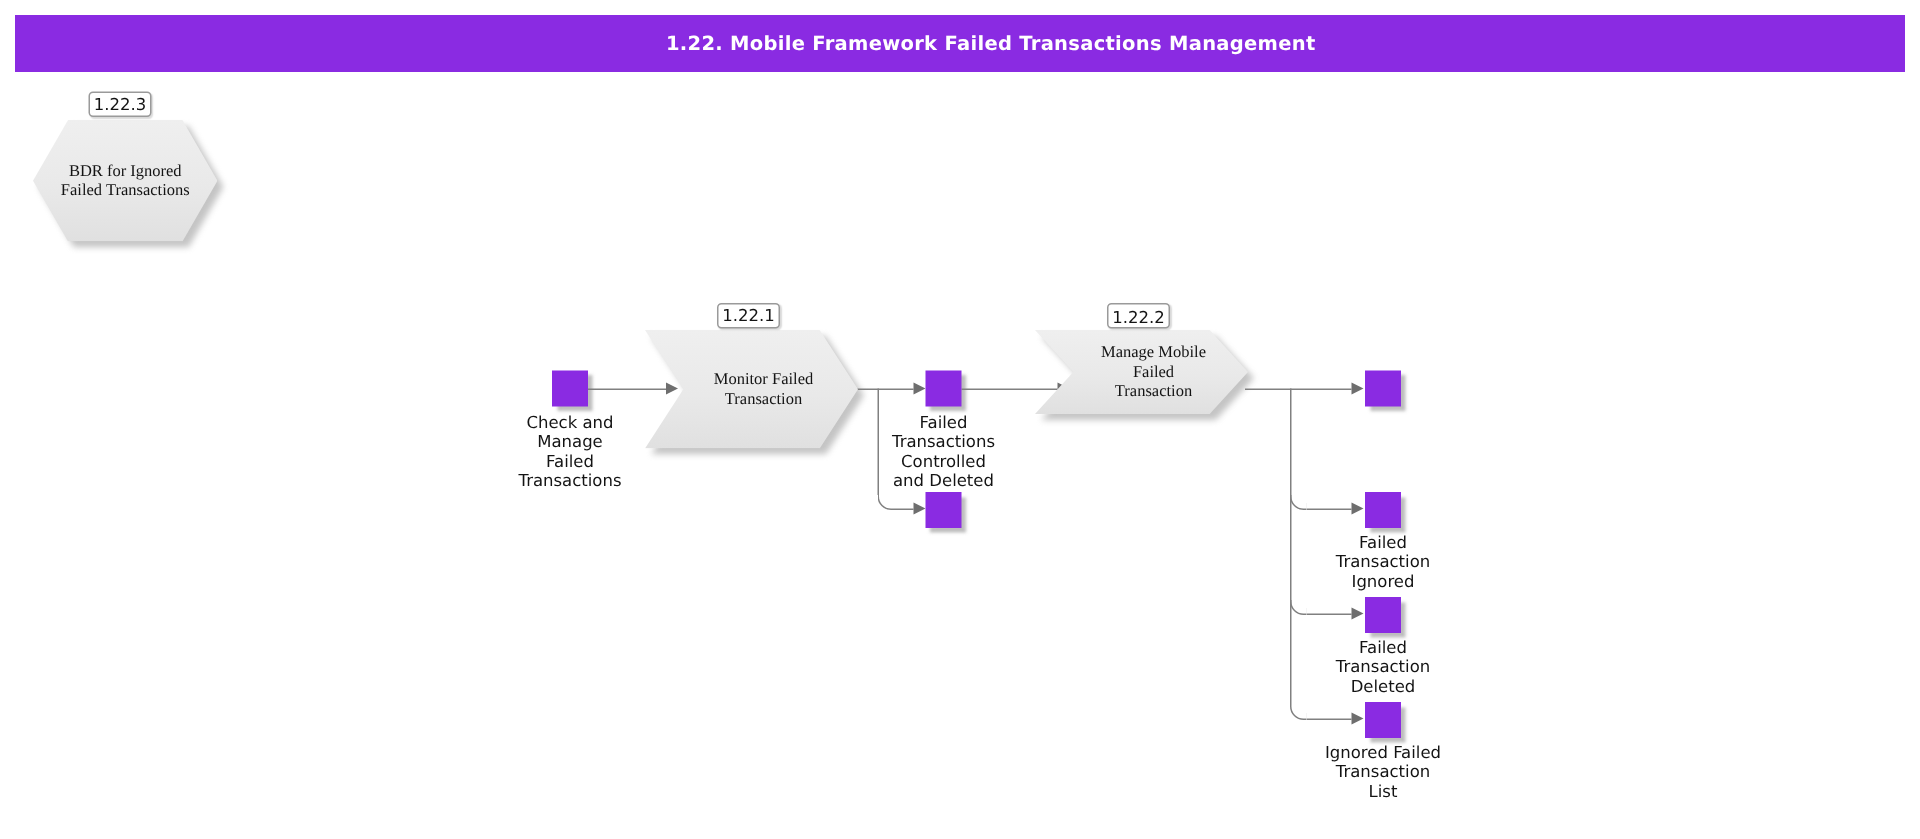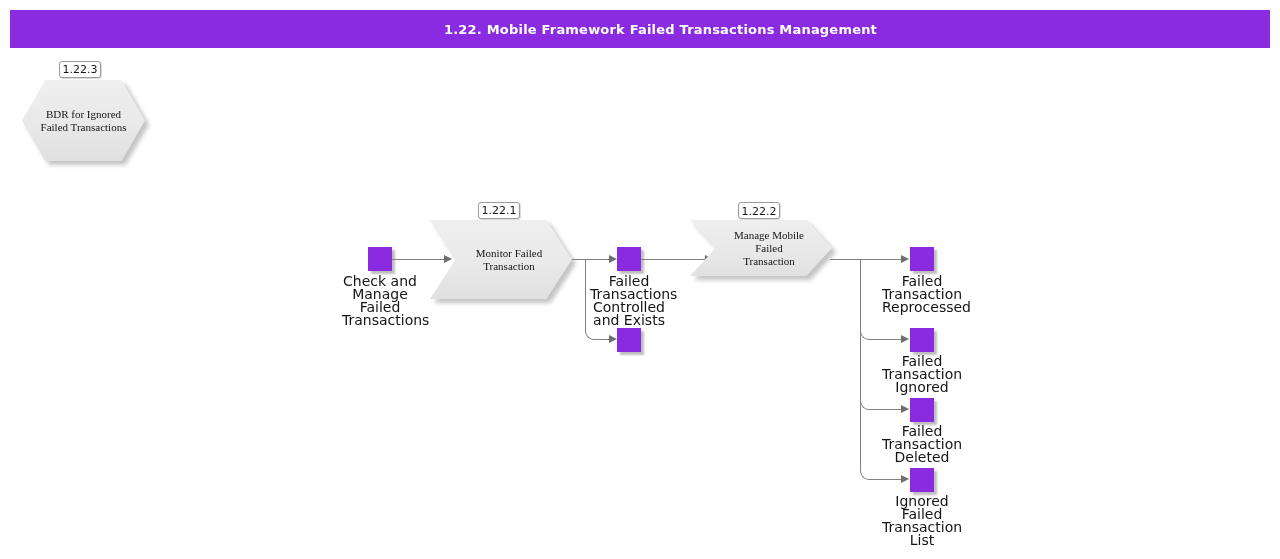--- a/index.html
+++ b/index.html
@@ -29,21 +29,21 @@
   .hex{clip-path:polygon(0% 50%,19% 0%,81% 0%,100% 50%,81% 100%,19% 100%);}
   .chevron{clip-path:polygon(0% 0%,82% 0%,100% 50%,82% 100%,0% 100%,18% 50%);}
   .shape .shape-label{text-align:center;font-size:11px;line-height:13px;}
   .chevron .shape-label{padding-left:16px;}
 
   
   .sq{position:absolute;width:24px;height:24px;background:var(--accent);
     box-shadow:3px 3px 2px rgba(125,125,125,.5);z-index:2;}
 
   
-  .lbl{position:absolute;text-align:center;font-size:14px;line-height:13px;z-index:2;}
+  .lbl{position:absolute;text-align:center;font-size:11px;line-height:13px;z-index:2;}
 
   
   .h-line{position:absolute;height:1px;background:var(--connector);z-index:1;}
   .v-line{position:absolute;width:1px;background:var(--connector);z-index:1;}
   .elbow{position:absolute;width:11px;height:10px;border-left:1px solid var(--connector);
     border-bottom:1px solid var(--connector);border-bottom-left-radius:9px;z-index:1;}
   .arrow{position:absolute;width:0;height:0;border-top:4px solid transparent;
     border-bottom:4px solid transparent;border-left:8px solid #6e6e6e;z-index:1;}
 </style>
 </head>
@@ -80,21 +80,21 @@
   </div>
 
   <div class="h-line" style="left:571px;top:259px;width:38px;"></div>
   <div class="arrow" style="left:609px;top:255px;"></div>
   <div class="v-line" style="left:585px;top:259px;height:71px;"></div>
   <div class="elbow" style="left:585px;top:330px;"></div>
   <div class="h-line" style="left:596px;top:339px;width:13px;"></div>
   <div class="arrow" style="left:609px;top:335px;"></div>
 
   <div class="sq" style="left:617px;top:247px;"></div>
-  <div class="lbl" style="left:590px;top:275px;width:78px;">Failed Transactions Controlled and Exists</div>
+  <div class="lbl" style="left:590px;top:275px;width:78px;">Failed Transactions Controlled and Deleted</div>
 
   <div class="sq" style="left:617px;top:328px;"></div>
 
   <div class="h-line" style="left:641px;top:259px;width:64px;"></div>
   <div class="arrow" style="left:705px;top:255px;"></div>
 
   <div class="ref" style="left:738px;top:202px;align-items:flex-end;">
     <span>1.22.2</span>
   </div>
   <div class="shadow-wrap" style="left:690px;top:220px;width:142px;height:79px;">
@@ -113,21 +113,20 @@
 
   <div class="elbow" style="left:860px;top:400px;"></div>
   <div class="h-line" style="left:871px;top:409px;width:30px;"></div>
   <div class="arrow" style="left:901px;top:405px;"></div>
 
   <div class="elbow" style="left:860px;top:470px;"></div>
   <div class="h-line" style="left:871px;top:479px;width:30px;"></div>
   <div class="arrow" style="left:901px;top:475px;"></div>
 
   <div class="sq" style="left:910px;top:247px;"></div>
-  <div class="lbl" style="left:882px;top:275px;width:80px;">Failed Transaction Reprocessed</div>
 
   <div class="sq" style="left:910px;top:328px;"></div>
   <div class="lbl" style="left:882px;top:355px;width:80px;">Failed Transaction Ignored</div>
 
   <div class="sq" style="left:910px;top:398px;"></div>
   <div class="lbl" style="left:882px;top:425px;width:80px;">Failed Transaction Deleted</div>
 
   <div class="sq" style="left:910px;top:468px;"></div>
   <div class="lbl" style="left:882px;top:495px;width:80px;">Ignored Failed Transaction List</div>
 

